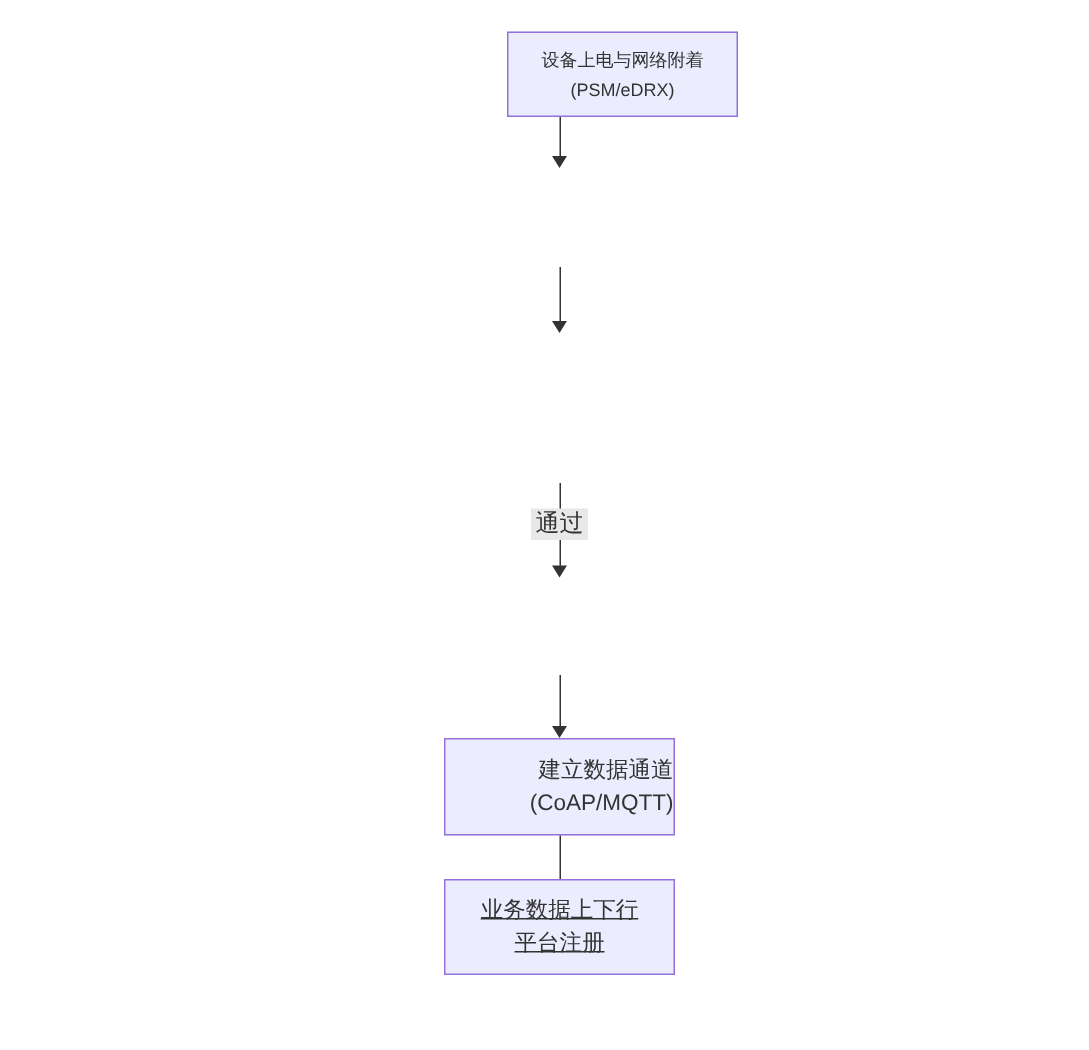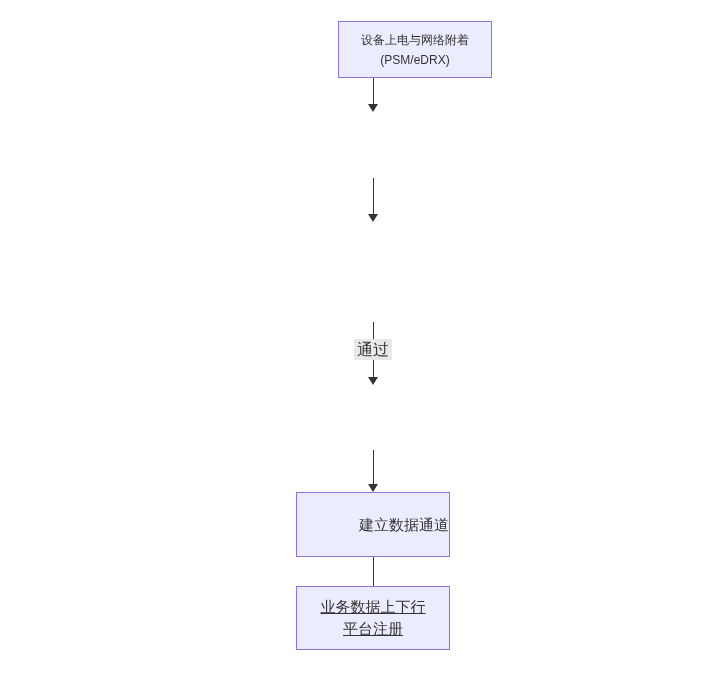--- a/index.html
+++ b/index.html
@@ -150,20 +150,21 @@
   <div class="edge-label">通过</div>
 
 
   <div class="edge" id="edge-register-channel">
     <div class="edge-line"></div>
     <div class="edge-head"></div>
   </div>
 
   <div class="node-rect" id="node-data-channel">
     <div class="line">建立数据通道</div>
+    <div class="line">(CoAP/MQTT)</div>
   </div>
 
   <div class="edge" id="edge-channel-business">
     <div class="edge-line"></div>
     <div class="edge-head"></div>
   </div>
 
   <div class="node-rect" id="node-business-data">
     <div class="line">业务数据上下行</div>
     <div class="line">平台注册</div>

